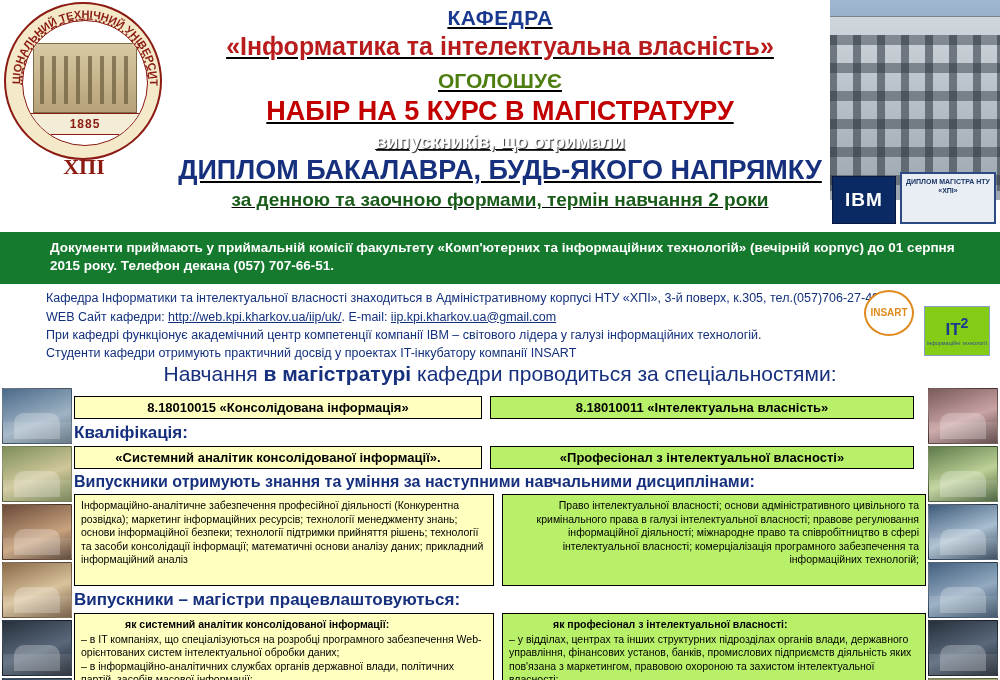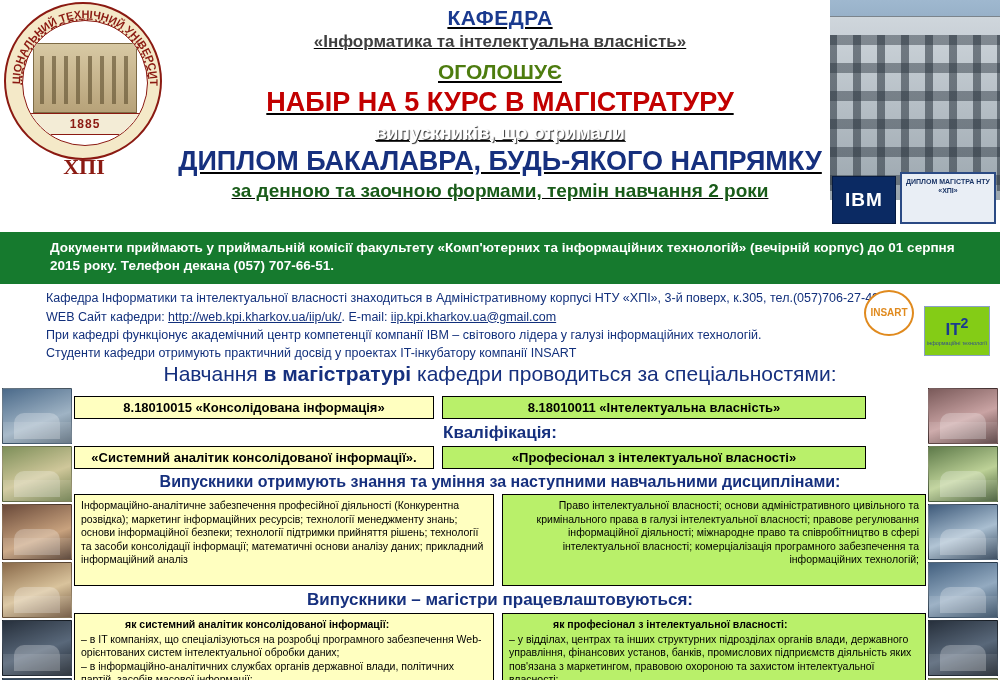--- a/index.html
+++ b/index.html
@@ -177,23 +177,23 @@
     padding-top: 6px;
     text-decoration: underline;
   }
   .hdr .l1 {
     color: #1a3a8f;
     font-weight: bold;
     font-size: 21px;
     letter-spacing: .5px;
   }
   .hdr .l2 {
-    color: #404040;
-    font-weight: bold;
-    font-size: 17px;
+    color: #b91c1c;
+    font-weight: bold;
+    font-size: 25px;
     margin-top: 2px;
   }
   .hdr .l3 {
     color: #4d7c0f;
     font-weight: bold;
     font-size: 21px;
     margin-top: 8px;
   }
   .hdr .l4 {
     color: #c20000;
@@ -311,25 +311,24 @@
     gap: 8px;
   }
   .cell {
     box-sizing: border-box;
     border: 1px solid #000;
     padding: 3px 6px;
     font-size: 13px;
     font-weight: bold;
     text-align: center;
   }
-  .c-yellow { background: #ffffc0; width: 360px; }
+  .c-yellow { background: #ffffc0; width: 408px; }
   .c-green  { background: #b9f06a; width: 424px; }
 
   .center-line {
-    text-align: center;
     font-weight: bold;
     font-size: 17px;
     color: #16307e;
     margin: 4px 0 3px 0;
   }
   .center-line.small { font-size: 16px; }
 
   .bodybox {
     box-sizing: border-box;
     border: 1px solid #000;

